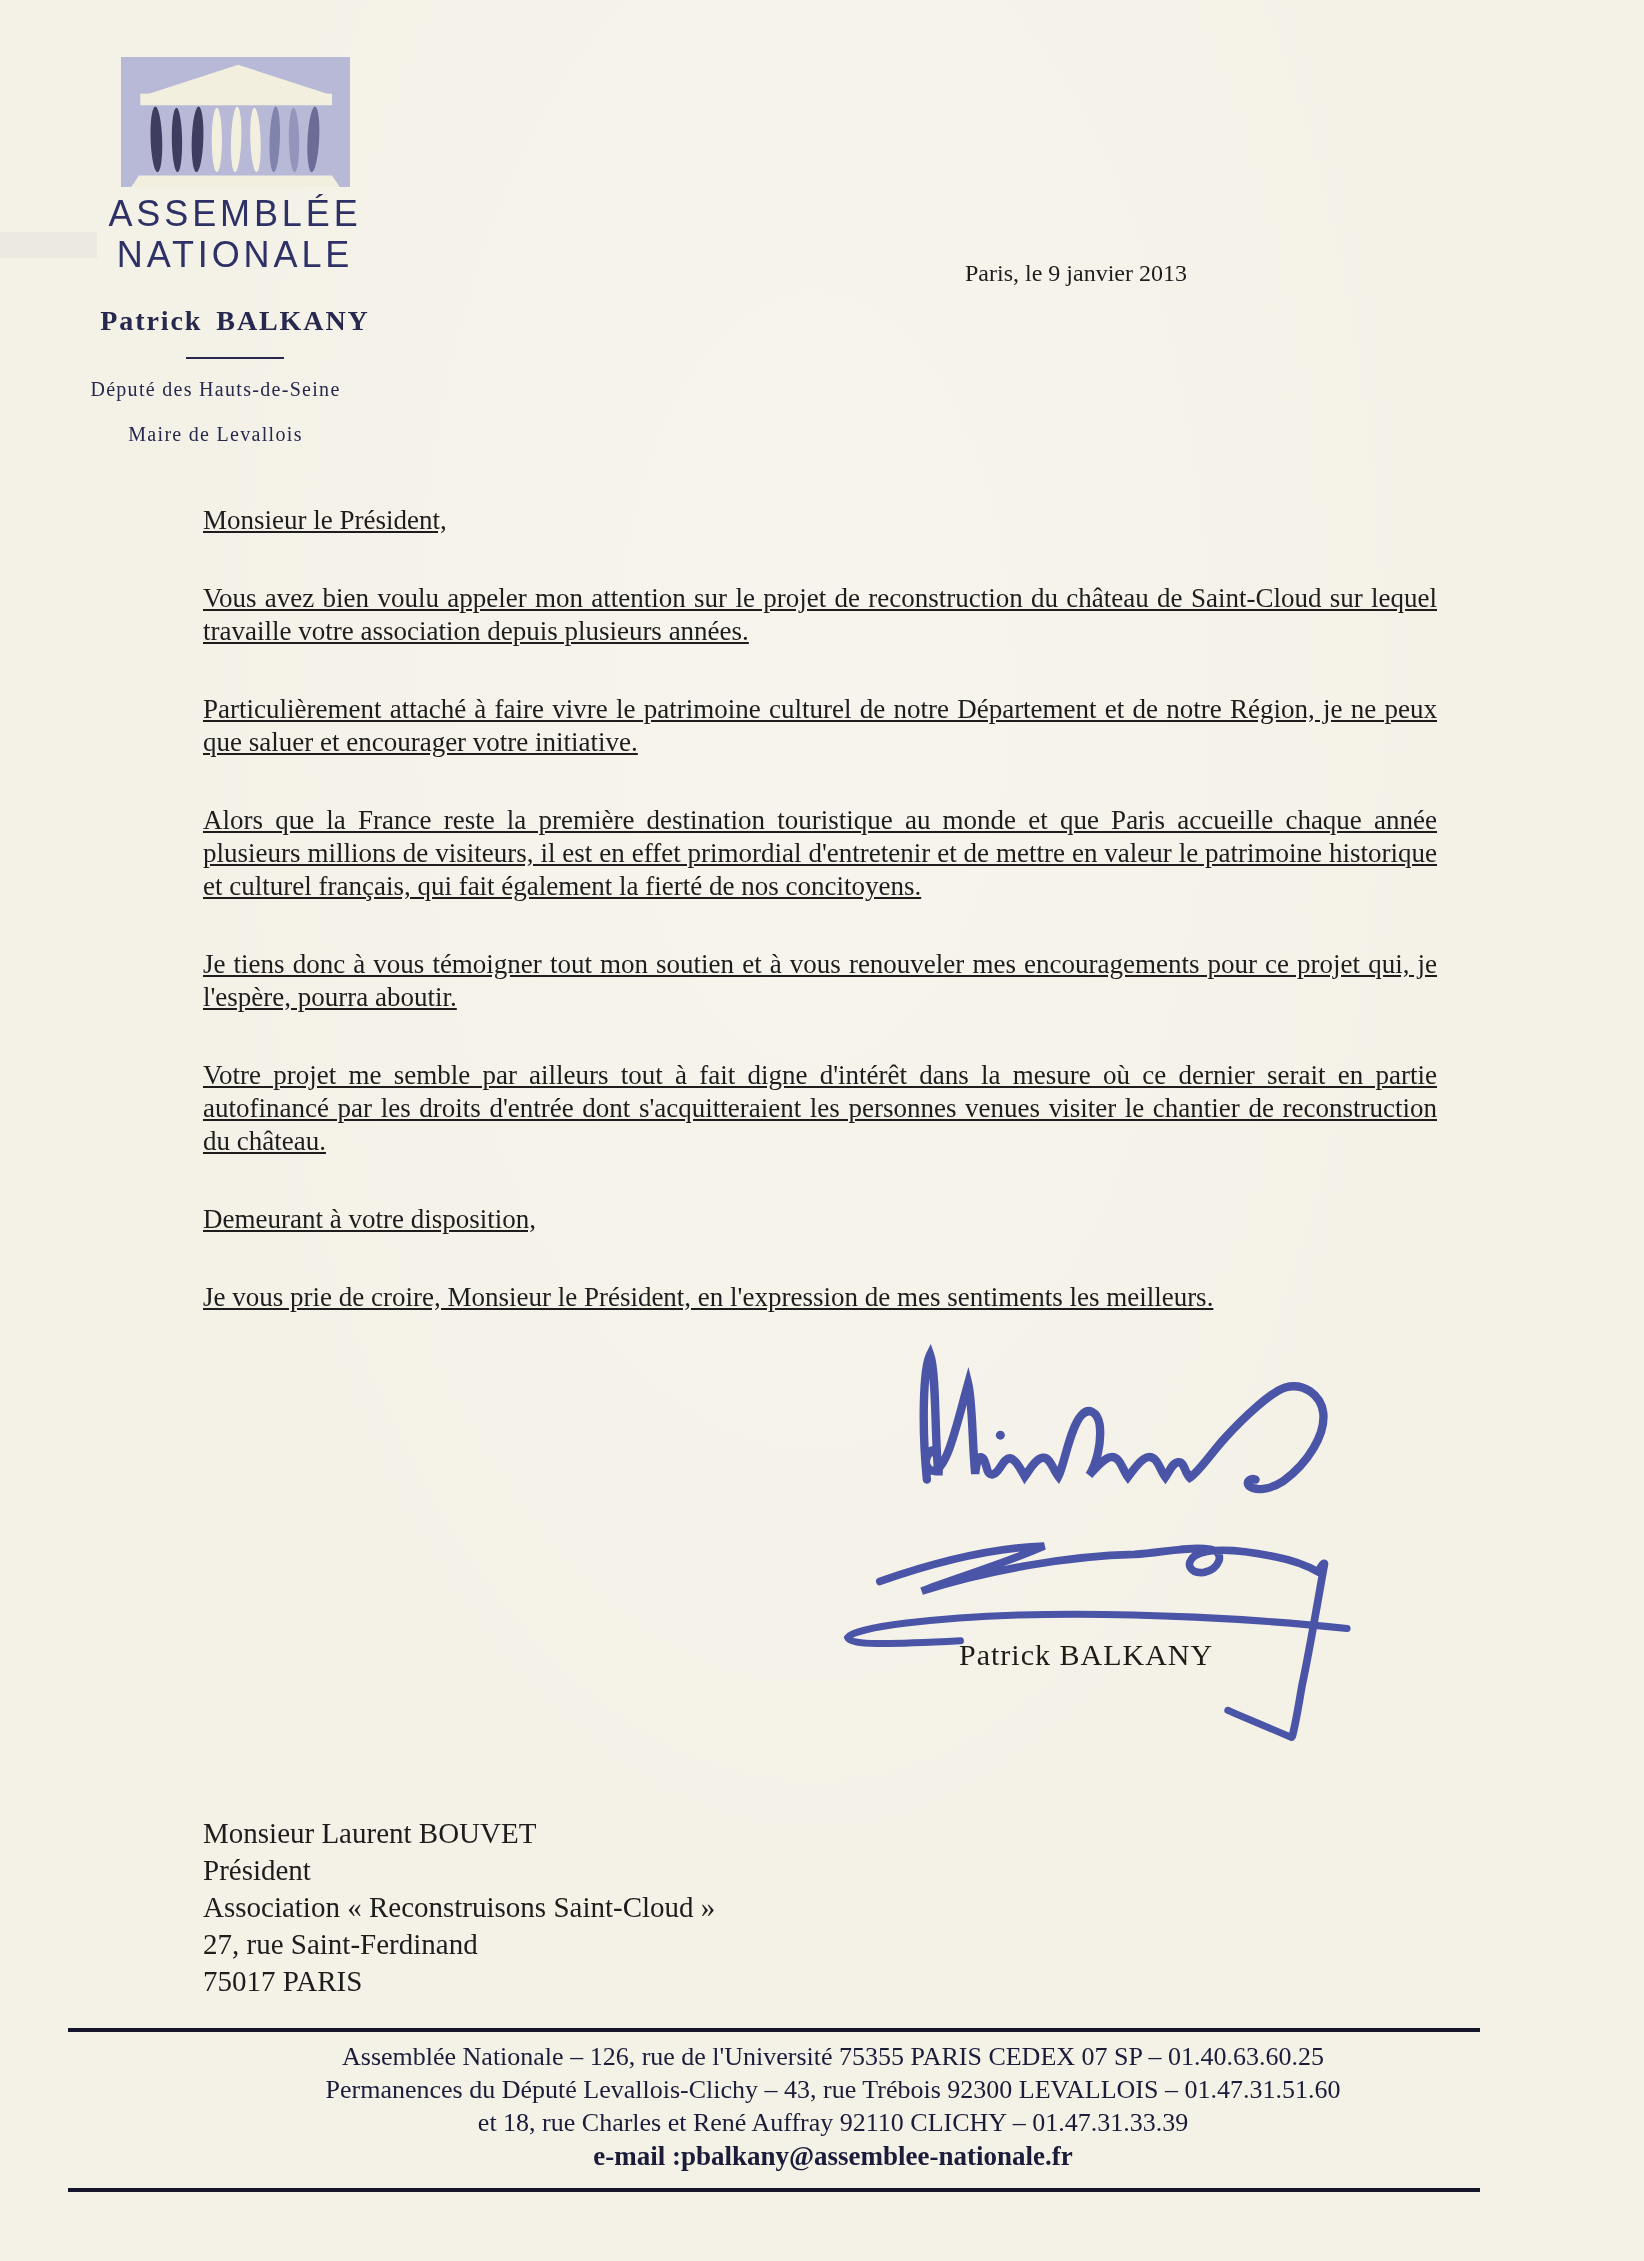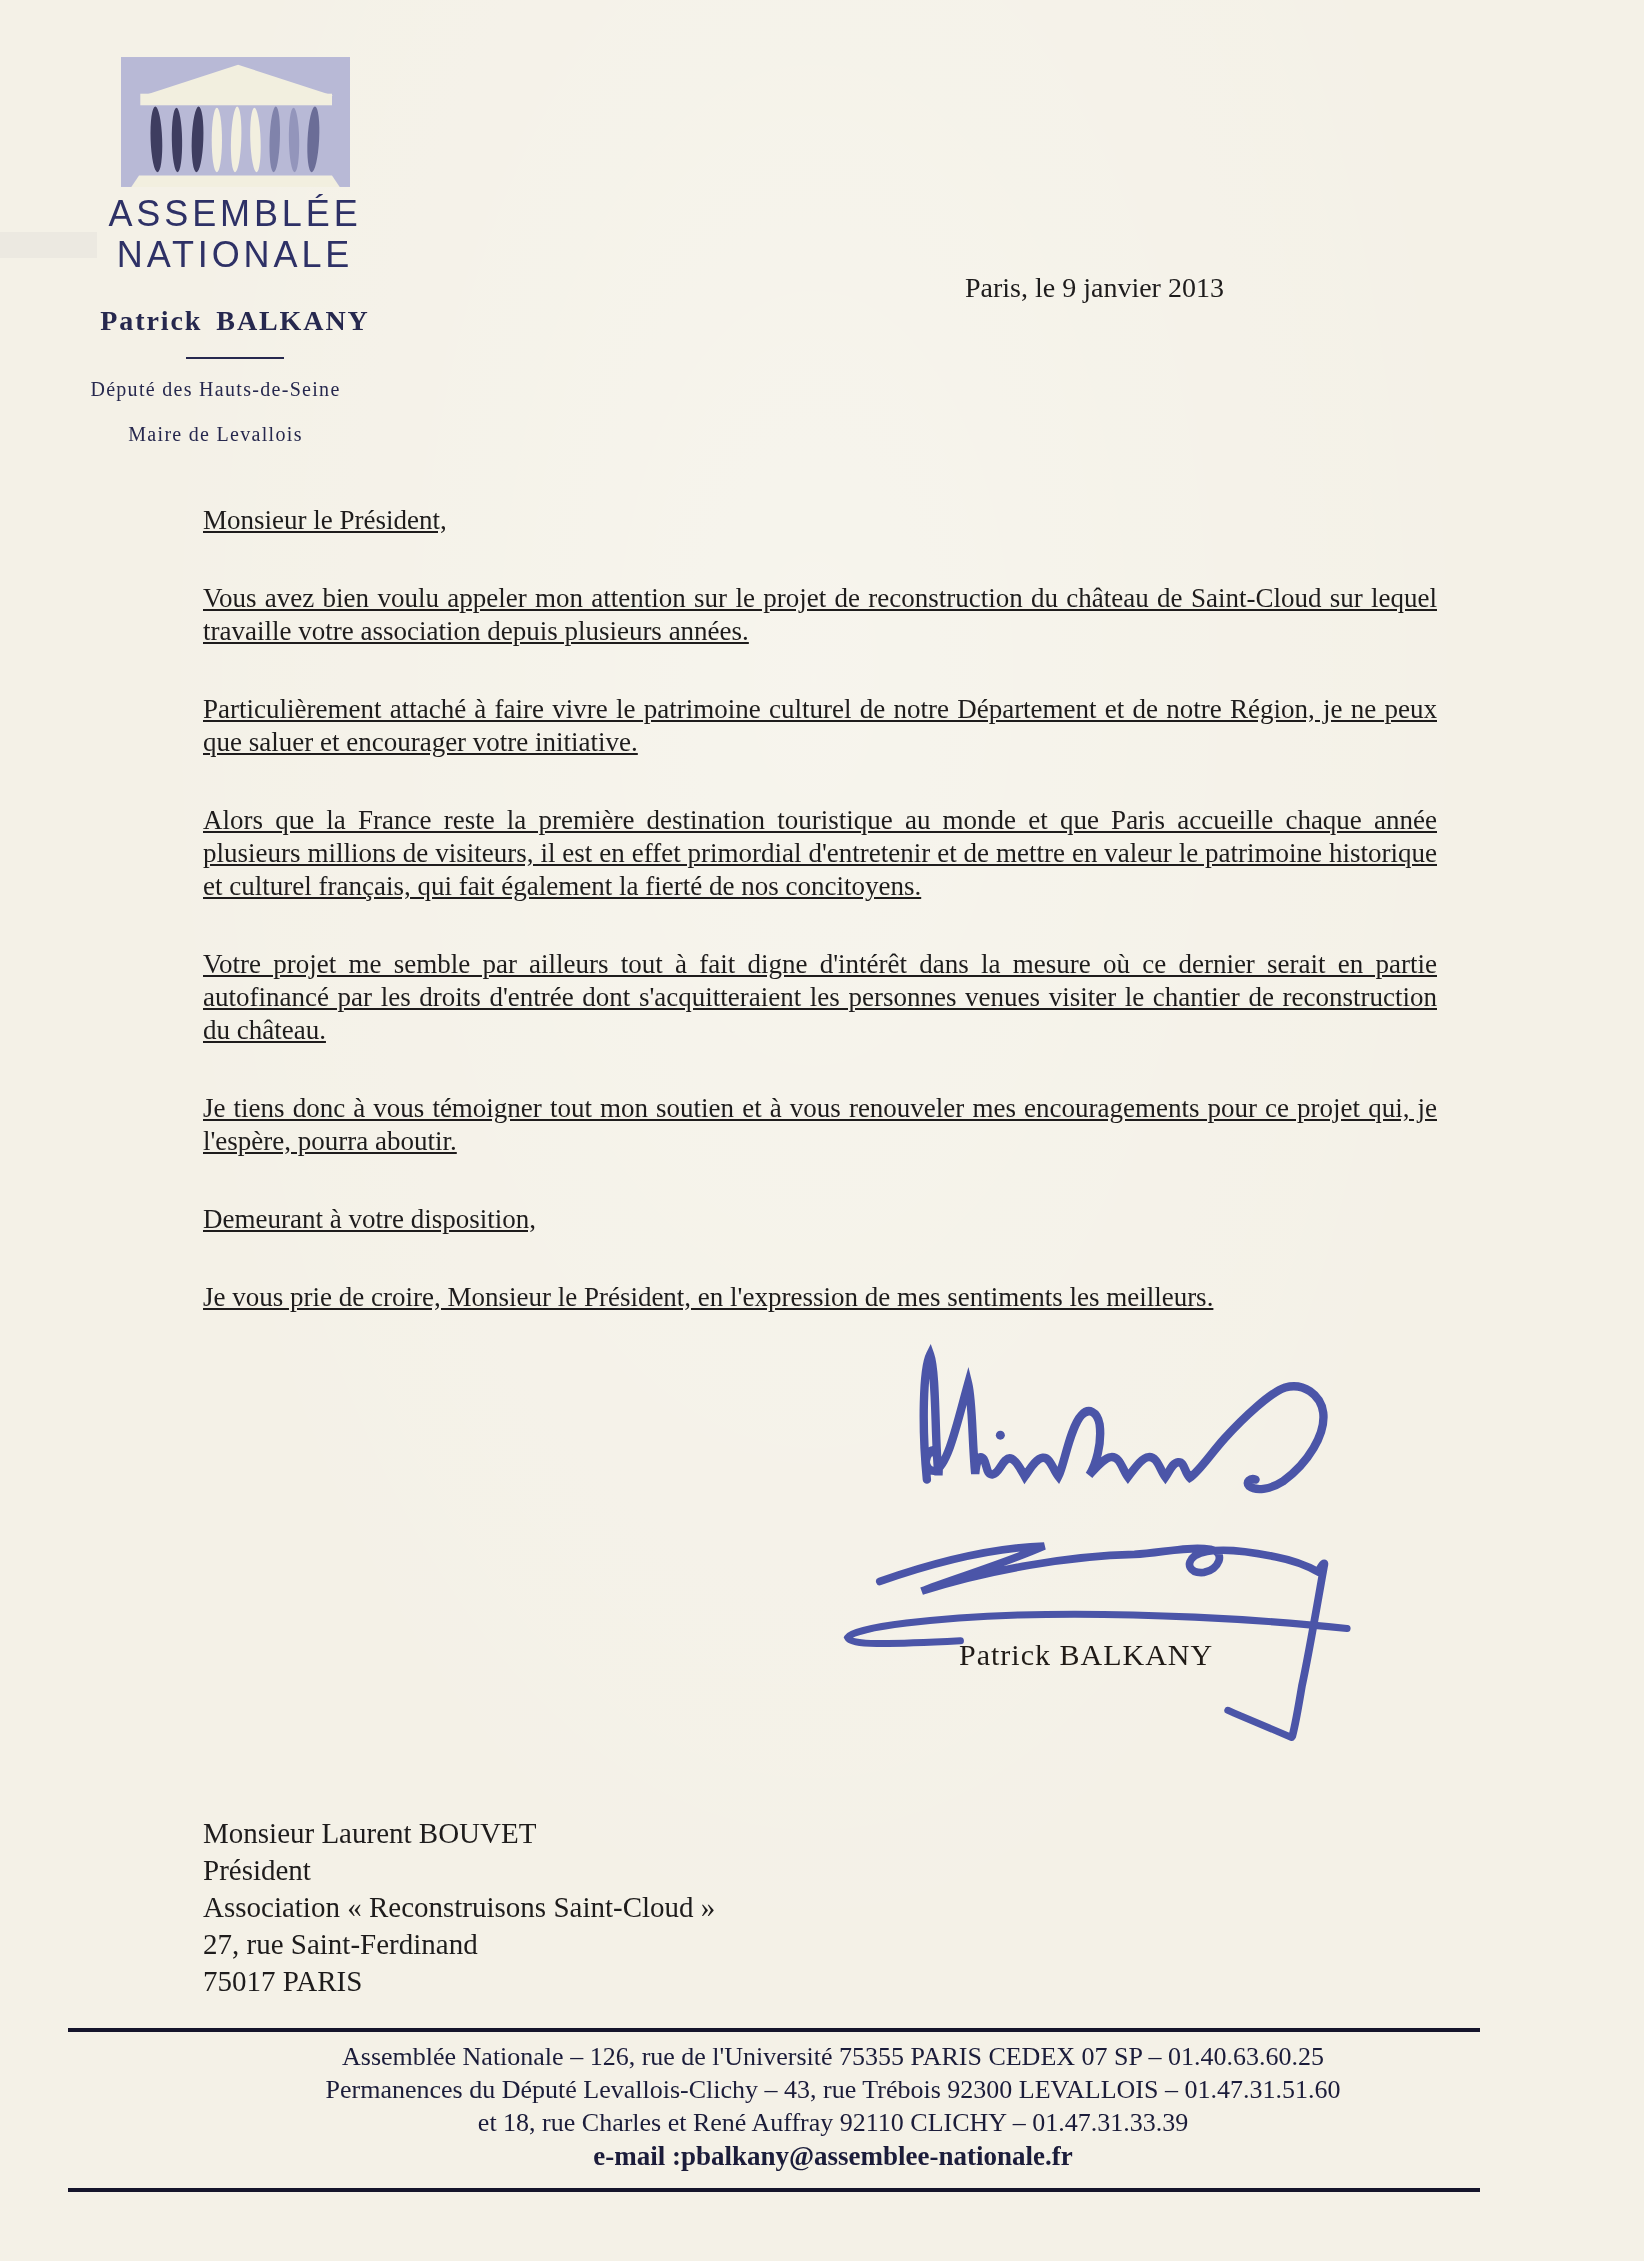--- a/index.html
+++ b/index.html
@@ -21,21 +21,21 @@
   .institution{margin-top:6.4px;font-family:"Liberation Sans",sans-serif;
     font-size:36px;line-height:41px;letter-spacing:3.9px;color:var(--header-navy);font-weight:400;}
   .author-name{margin-top:30px;font-size:28px;font-weight:bold;color:var(--header-dark);
     letter-spacing:1.9px;word-spacing:5.2px;}
   .header-rule{width:98px;height:2.6px;background:var(--header-dark);margin:19.3px auto 0 auto;}
   .titles{margin-top:14px;margin-right:39px;font-size:20px;font-weight:normal;color:var(--header-dark);
     letter-spacing:1.3px;line-height:33px;}
   .titles .t2{margin-top:12px;}
 
   
-  .date-line{position:absolute;left:965px;top:272px;font-size:28px;color:var(--body-ink);text-align:right;}
+  .date-line{position:absolute;left:965px;top:260px;font-size:24px;color:var(--body-ink);text-align:right;}
 
   
   .letter-body{position:absolute;left:203px;top:504px;width:1234px;
     font-size:27px;line-height:33px;color:var(--body-ink);text-decoration:underline;}
   .letter-body p{text-align:justify;margin-top:45px;}
   .letter-body p.salutation{margin-top:0;text-align:left;}
   .letter-body p.no-justify{text-align:left;}
 
   
   .signature-svg{position:absolute;left:825px;top:1343px;width:535px;height:406px;}
@@ -97,22 +97,22 @@
     </div>
   </div>
 
   <div class="date-line">Paris, le 9 janvier 2013</div>
 
   <div class="letter-body">
     <p class="salutation">Monsieur le Président,</p>
     <p>Vous avez bien voulu appeler mon attention sur le projet de reconstruction du château de Saint-Cloud sur lequel travaille votre association depuis plusieurs années.</p>
     <p>Particulièrement attaché à faire vivre le patrimoine culturel de notre Département et de notre Région, je ne peux que saluer et encourager votre initiative.</p>
     <p>Alors que la France reste la première destination touristique au monde et que Paris accueille chaque année plusieurs millions de visiteurs, il est en effet primordial d'entretenir et de mettre en valeur le patrimoine historique et culturel français, qui fait également la fierté de nos concitoyens.</p>
+    <p>Je tiens donc à vous témoigner tout mon soutien et à vous renouveler mes encouragements pour ce projet qui, je l'espère, pourra aboutir.</p>
     <p>Votre projet me semble par ailleurs tout à fait digne d'intérêt dans la mesure où ce dernier serait en partie autofinancé par les droits d'entrée dont s'acquitteraient les personnes venues visiter le chantier de reconstruction du château.</p>
-    <p>Je tiens donc à vous témoigner tout mon soutien et à vous renouveler mes encouragements pour ce projet qui, je l'espère, pourra aboutir.</p>
     <p class="no-justify">Demeurant à votre disposition,</p>
     <p>Je vous prie de croire, Monsieur le Président, en l'expression de mes sentiments les meilleurs.</p>
   </div>
 
   <svg class="signature-svg" viewBox="0 0 830 630">
 
     <path stroke-width="13" d="
       M 158,212
       C 150,130 152,40 163,18
       C 173,46 170,150 176,205

